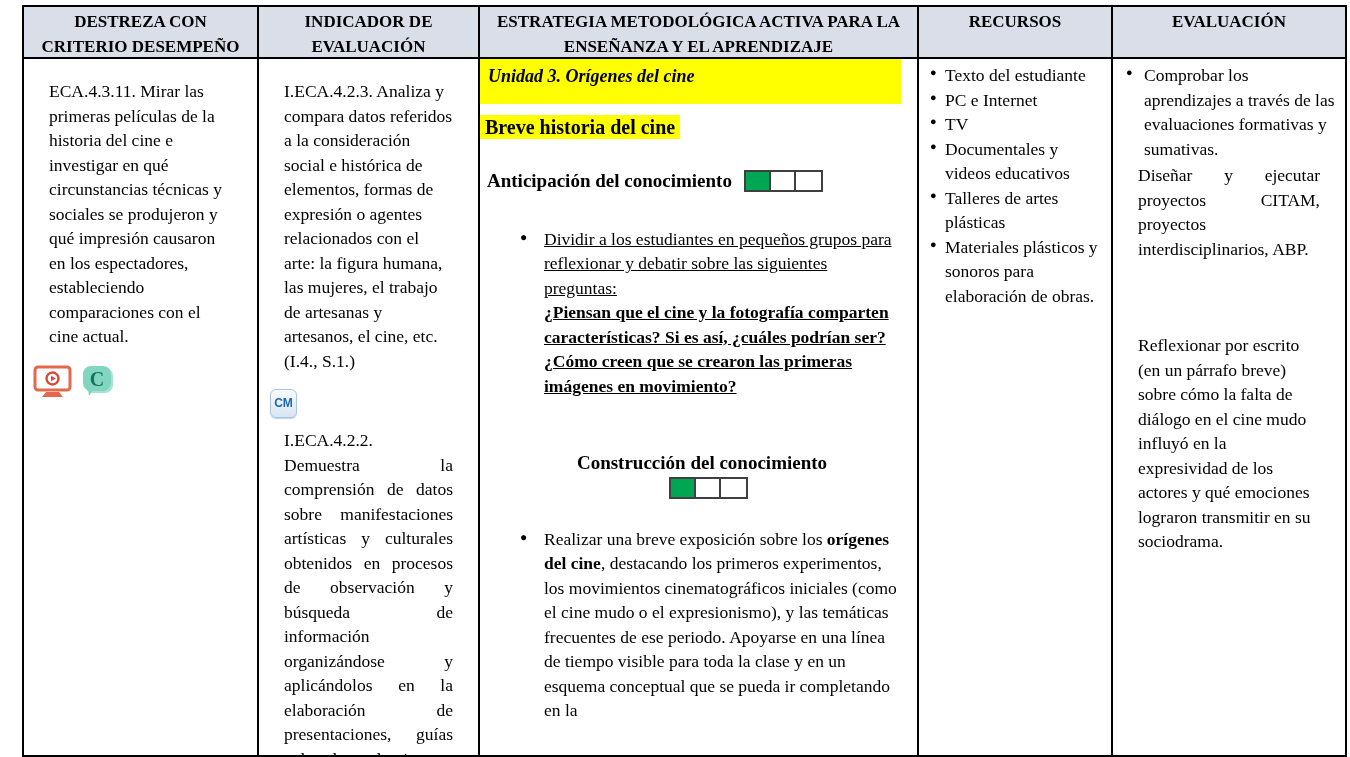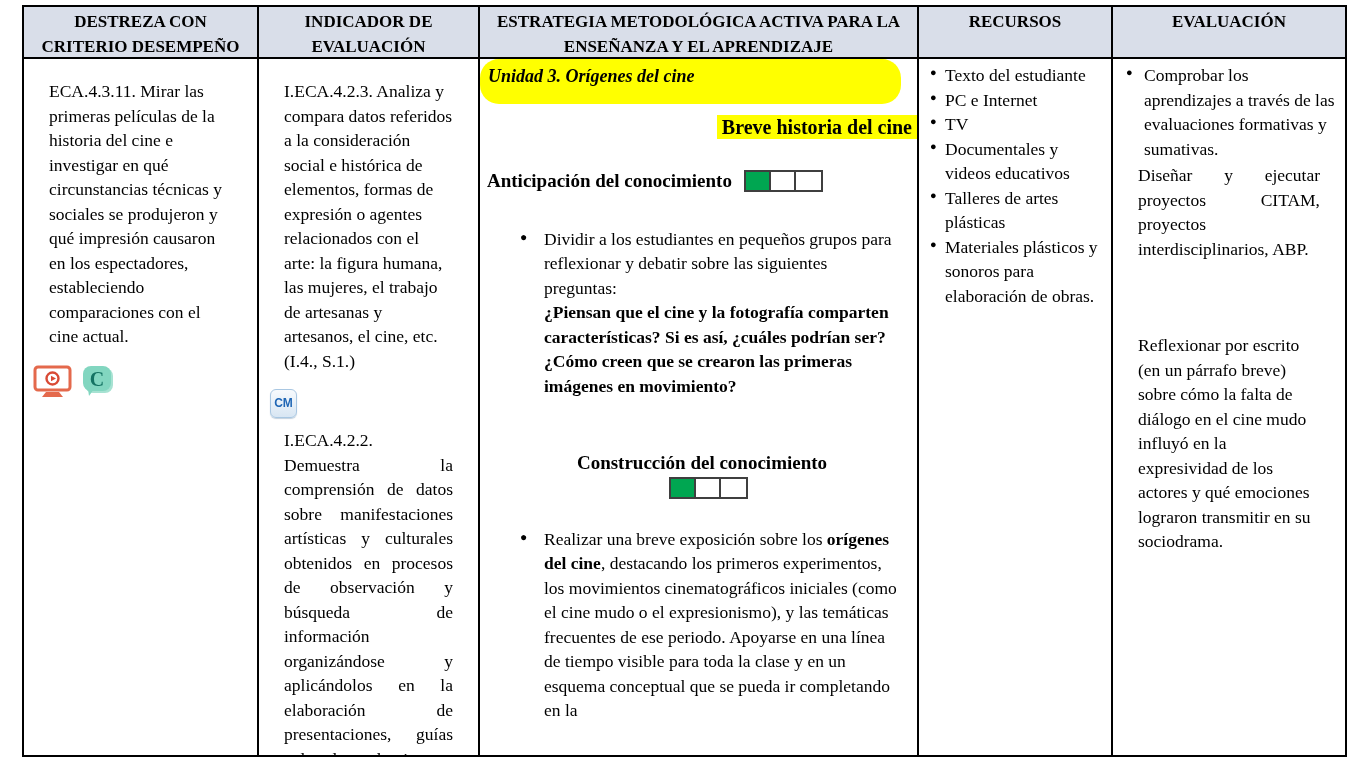--- a/index.html
+++ b/index.html
@@ -34,34 +34,34 @@
     color:#1F66B5; font-family:"Liberation Sans",sans-serif; font-weight:700; font-size:12px;
     display:flex; align-items:center; justify-content:center;
     box-shadow:0 1px 1px rgba(120,150,180,.45);
   }
   .p2 { margin-top:6px !important; }
 
   
   .c3 { padding:0; }
   .unit-block {
     background:#FFFF00; width:calc(100% - 16px); padding:5px 8px 15px 8px;
-    font-weight:700; font-style:italic; font-size:18px;border-radius:19px;
+    font-weight:700; font-style:italic; font-size:18px;
   }
-  .subtitle-row { text-align:right; margin-top:9px; }
+  .subtitle-row { text-align:left; margin-top:9px; }
   .hl { background:#FFFF00; }
   .subtitle { font-weight:700; font-size:20px; padding:1px 5px; }
   .shead { font-weight:700; font-size:19px; padding-left:7px; display:flex; align-items:center; }
   .shead.antic { margin-top:27px; }
   .shead.constr { margin-top:52px;flex-direction:column; }
   .pbar { display:inline-flex; margin-left:12px; border:2px solid #3F3F3F; height:22px; background:#fff; }
   .pseg { width:25px; height:18px; border-right:2px solid #3F3F3F; background:#fff; }
   .pseg:last-child { border-right:none; }
   .pfill { background:#00A651; }
   ul.blist { list-style:none; margin:0; }
-  ul.strat { margin-top:32px; padding-left:40px; margin-right:16px; }
+  ul.strat { margin-top:32px; padding-left:40px; margin-right:16px;text-decoration:underline; }
   ul.strat2 { margin-top:28px; padding-left:40px; margin-right:16px; }
   ul.strat li, ul.strat2 li { position:relative; padding-left:24px; }
   ul.strat li::before, ul.strat2 li::before {
     content:"●"; position:absolute; left:0; top:2px; font-size:12px;
   }
   .b { font-weight:700; }
 
   
   ul.res { padding-left:2px; }
   ul.res li { position:relative; padding-left:15px; }

